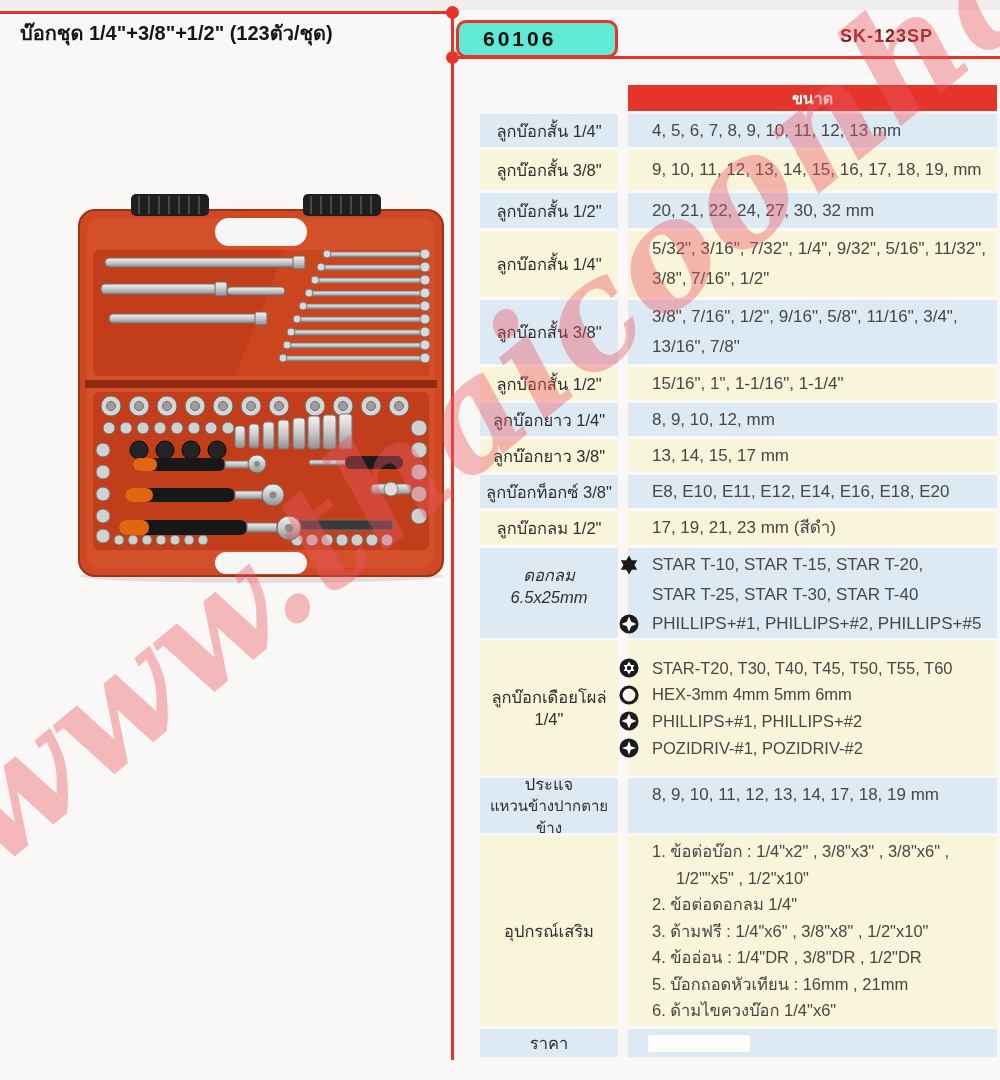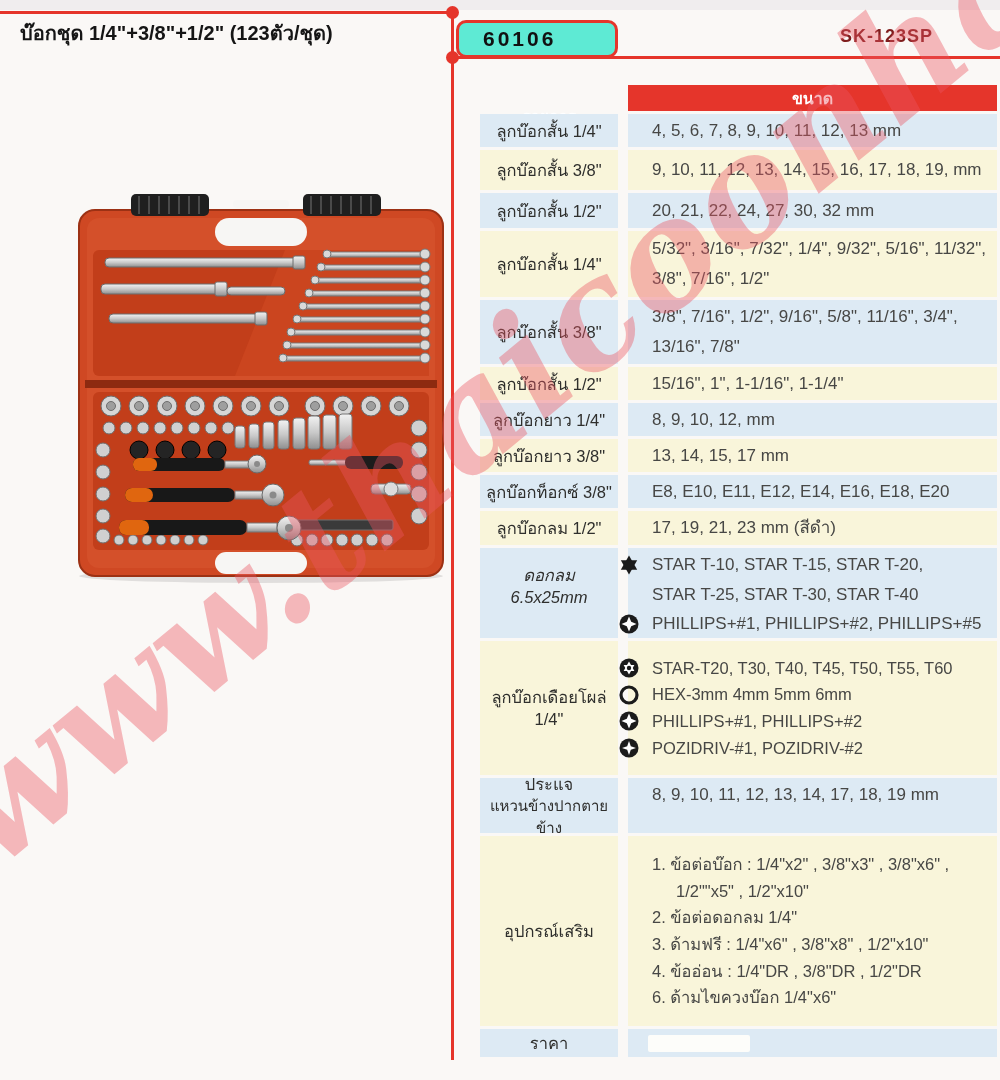--- a/index.html
+++ b/index.html
@@ -427,20 +427,21 @@
       <div class="cl">
           <span>อุปกรณ์เสริม</span>
         </div>
         <div class="cg"></div>
       <div class="cv">
         <div class="vl">1. ข้อต่อบ๊อก : 1/4"x2" , 3/8"x3" , 3/8"x6" ,</div>
         <div class="vl indent">1/2""x5" , 1/2"x10"</div>
         <div class="vl">2. ข้อต่อดอกลม 1/4"</div>
         <div class="vl">3. ด้ามฟรี : 1/4"x6" , 3/8"x8" , 1/2"x10"</div>
         <div class="vl">4. ข้ออ่อน : 1/4"DR , 3/8"DR , 1/2"DR</div>
+        <div class="vl">5. บ๊อกถอดหัวเทียน : 16mm , 21mm</div>
         <div class="vl">6. ด้ามไขควงบ๊อก 1/4"x6"</div>
       </div>
     </div>
 
     <div class="t-row blue" style="height:28px">
       <div class="cl">
           <span>ราคา</span>
         </div>
         <div class="cg"></div>
       <div class="cv">

